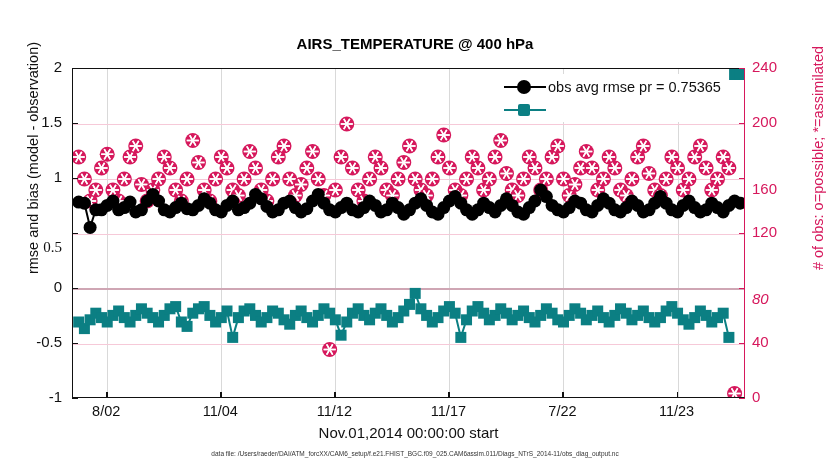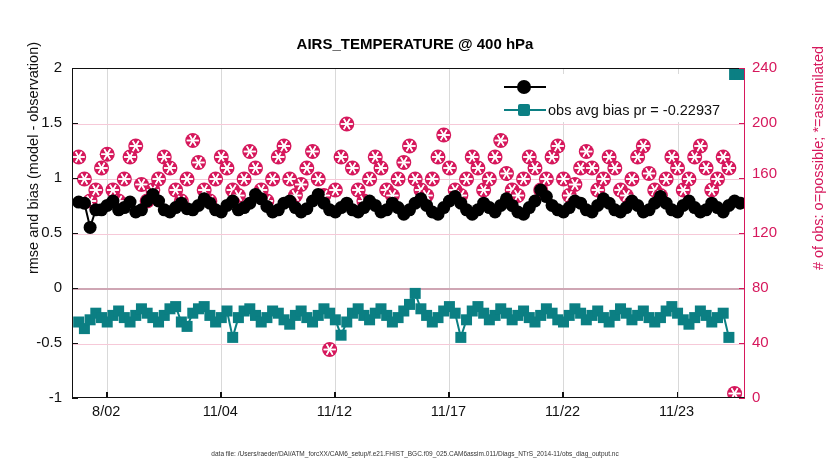--- a/index.html
+++ b/index.html
@@ -1410,68 +1410,69 @@
   </div>
 
   <div id="ticks-layer">
       <div class="ytickmark-l" style="top: 398px;"></div>
       <div class="ytick-left" style="top: 388px; left: 6px;">-1</div>
       <div class="ytickmark-l" style="top: 343px;"></div>
       <div class="ytick-left" style="top: 333px; left: 6px;">-0.5</div>
       <div class="ytickmark-l" style="top: 288px;"></div>
       <div class="ytick-left" style="top: 278px; left: 6px;">0</div>
       <div class="ytickmark-l" style="top: 233px;"></div>
-      <div class="ytick-left" style="top: 223px; left: 6px;">0.5</div>
+      <div class="ytick-left" style="top: 239px; left: 6px; font-family: Liberation Serif, serif;">0.5</div>
       <div class="ytickmark-l" style="top: 178px;"></div>
       <div class="ytick-left" style="top: 168px; left: 6px;">1</div>
       <div class="ytickmark-l" style="top: 123px;"></div>
       <div class="ytick-left" style="top: 113px; left: 6px;">1.5</div>
       <div class="ytickmark-l" style="top: 68px;"></div>
       <div class="ytick-left" style="top: 58px; left: 6px;">2</div>
       <div class="ytickmark-r" style="top: 398px;"></div>
       <div class="ytick-right" style="top: 388px;">0</div>
       <div class="ytickmark-r" style="top: 343px;"></div>
       <div class="ytick-right" style="top: 333px; text-align: right;">40</div>
       <div class="ytickmark-r" style="top: 288px;"></div>
-      <div class="ytick-right" style="top: 278px;">80</div>
+      <div class="ytick-right" style="top: 290px; font-style: italic;">80</div>
       <div class="ytickmark-r" style="top: 233px;"></div>
       <div class="ytick-right" style="top: 223px;">120</div>
       <div class="ytickmark-r" style="top: 178px;"></div>
-      <div class="ytick-right" style="top: 164px; text-align: right;">160</div>
+      <div class="ytick-right" style="top: 180px; text-align: right;">160</div>
       <div class="ytickmark-r" style="top: 123px;"></div>
       <div class="ytick-right" style="top: 113px;">200</div>
       <div class="ytickmark-r" style="top: 68px;"></div>
       <div class="ytick-right" style="top: 58px;">240</div>
       <div class="xtickmark" style="left: 106.22px;"></div>
       <div class="xtick-label" style="left: 71.2203px;">8/02</div>
       <div class="xtickmark" style="left: 220.288px;"></div>
       <div class="xtick-label" style="left: 185.288px;">11/04</div>
       <div class="xtickmark" style="left: 334.356px;"></div>
       <div class="xtick-label" style="left: 299.356px;">11/12</div>
       <div class="xtickmark" style="left: 448.424px;"></div>
       <div class="xtick-label" style="left: 413.424px;">11/17</div>
       <div class="xtickmark" style="left: 562.492px;"></div>
-      <div class="xtick-label" style="left: 527.492px;">11/22</div>
+      <div class="xtick-label" style="left: 527.492px;">7/22</div>
       <div class="xtickmark" style="left: 676.559px;"></div>
       <div class="xtick-label" style="left: 641.559px;">11/23</div>
     </div>
 
   <div class="ytitle-left">rmse and bias (model - observation)</div>
   <div class="ytitle-right"># of obs: o=possible; *=assimilated</div>
+  <div class="xtitle">Nov.01,2014 00:00:00 start</div>
 
   <div id="legend">
       <div class="leg-row">
         <div class="leg-sym">
           <div class="leg-line" style="background: rgb(0, 0, 0);"></div>
           <div class="leg-mark" style="background: rgb(0, 0, 0); border-radius: 50%; width: 14px; height: 14px; top: 1px;"></div>
         </div>
+        <div class="leg-text">obs avg rmse pr = 0.75365</div>
       </div>
       <div class="leg-row">
         <div class="leg-sym">
           <div class="leg-line" style="background: rgb(11, 127, 131);"></div>
           <div class="leg-mark" style="background: rgb(11, 127, 131); border-radius: 2px; width: 12px; height: 12px; top: 2px; left: 14px;"></div>
         </div>
-        <div class="leg-text">obs avg bias pr = -0.22937</div>
       </div>
     </div>
 
   <div class="footer">data file: /Users/raeder/DAI/ATM_forcXX/CAM6_setup/f.e21.FHIST_BGC.f09_025.CAM6assim.011/Diags_NTrS_2014-11/obs_diag_output.nc</div>
 </div>
 
 </body></html>

